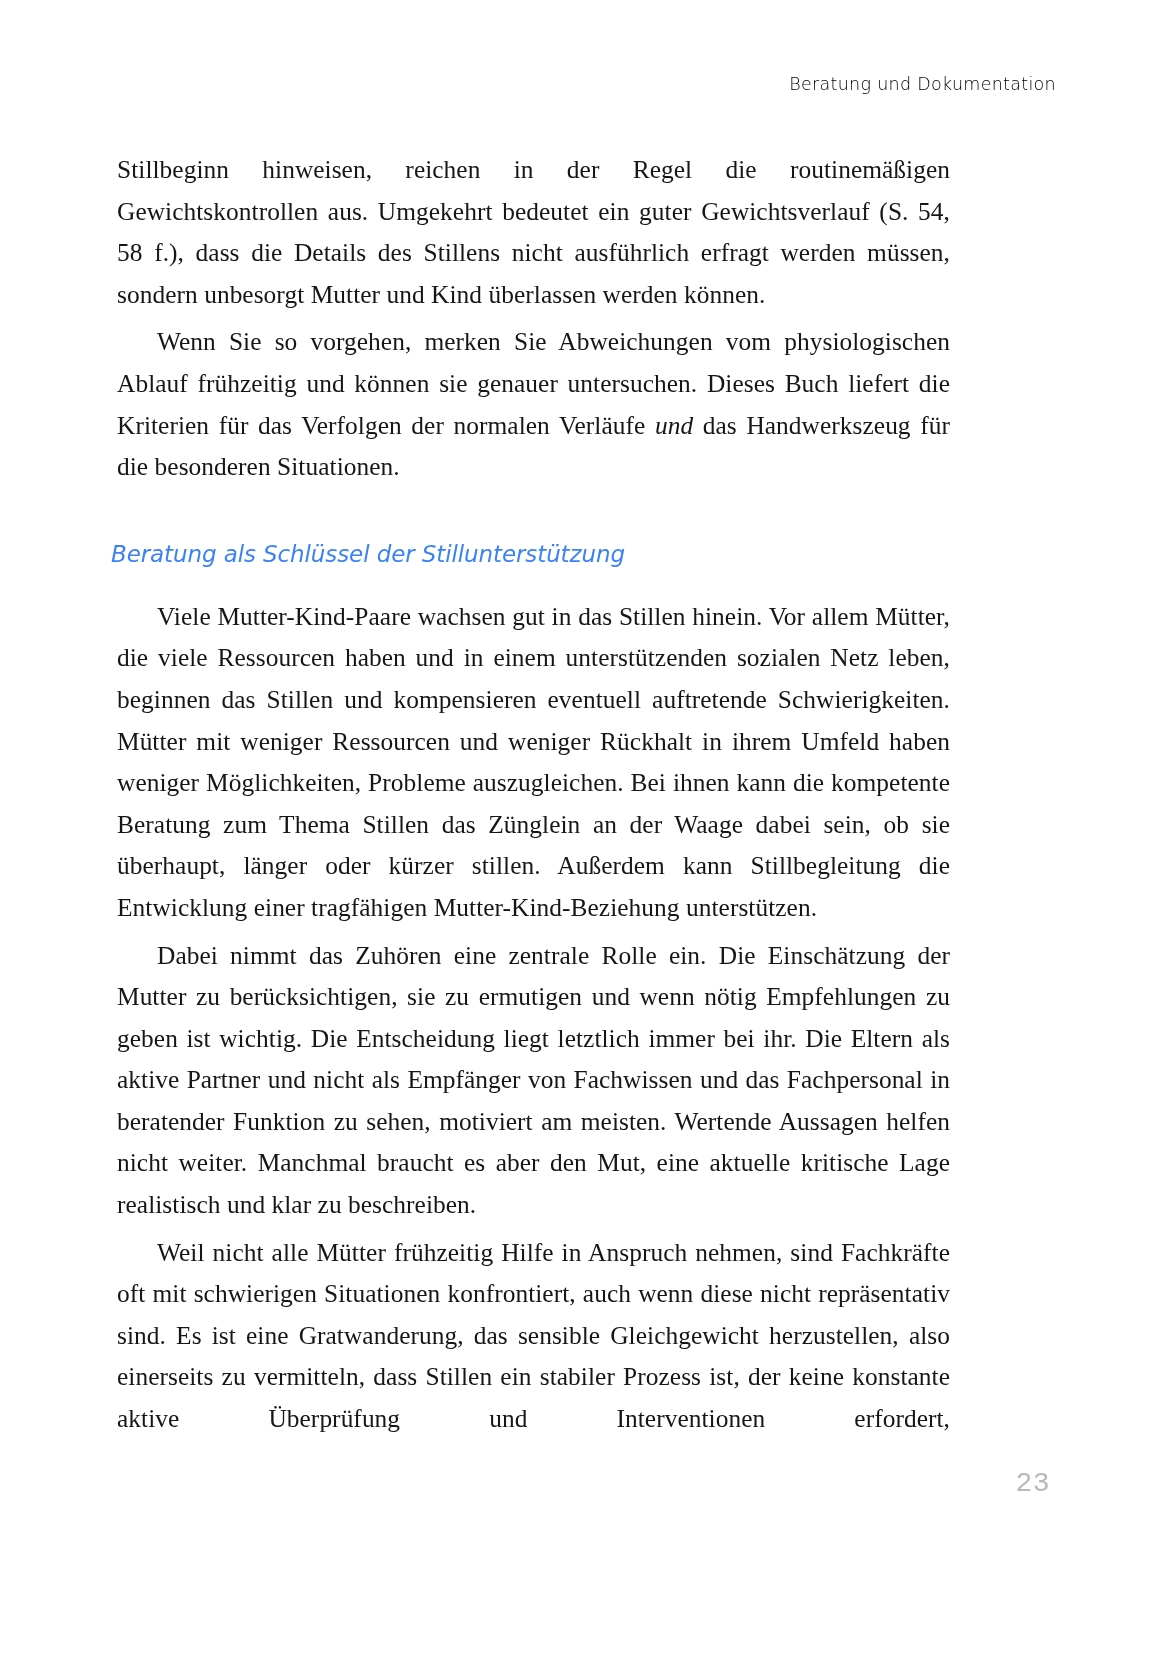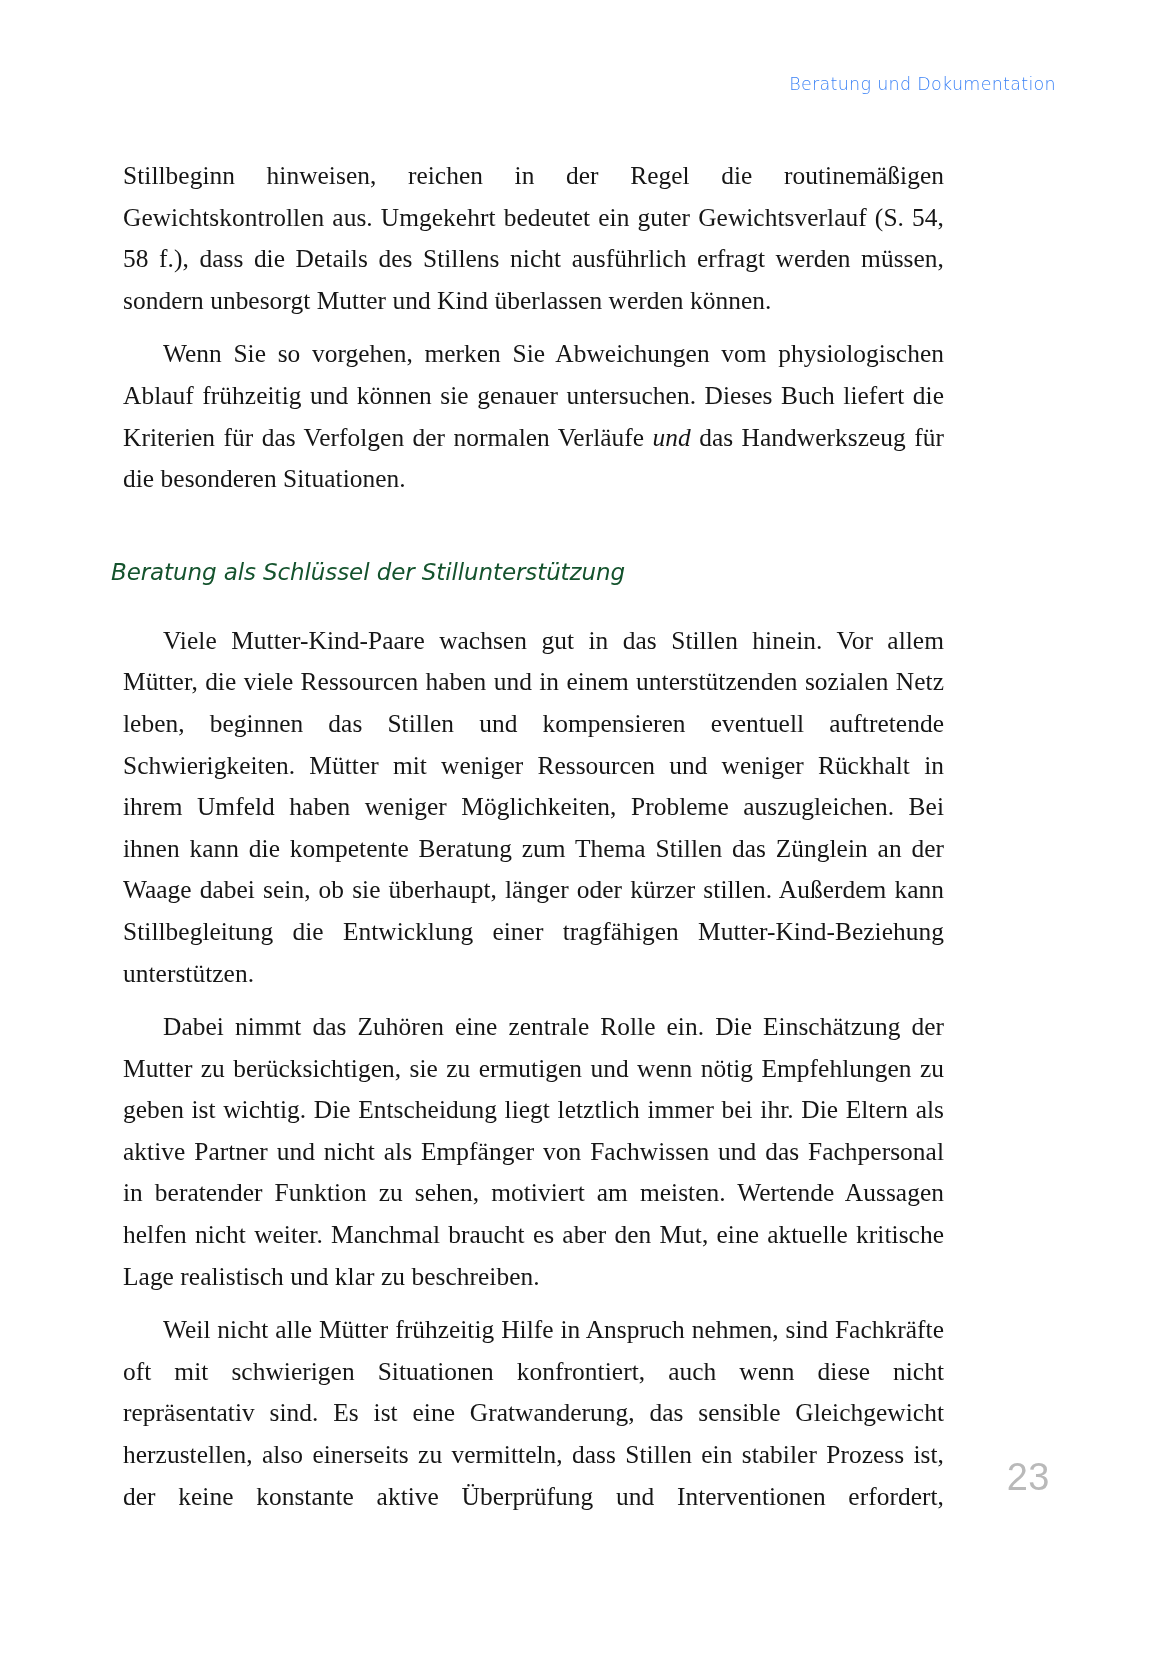--- a/index.html
+++ b/index.html
@@ -25,34 +25,34 @@
   .running-head {
     position: absolute;
     top: 74px;
     left: 110px;
     right: 110px;
     text-align: right;
     font-family: "DejaVu Sans", "Liberation Sans", sans-serif;
     font-size: 17.5px;
     font-weight: 300;
     letter-spacing: 0.3px;
-    color: #3b82f6;
+    color: #000000;
     white-space: nowrap;
   }
 
   
   .text-column {
     position: absolute;
     top: 143px;
     left: 111px;
     width: 845px;
   }
 
   p.body-par {
-    margin: 12px;
+    margin: 6px;
     font-size: 25.4px;
     line-height: 41.6px;
     text-align: justify;
     text-justify: inter-word;
     hyphens: manual;
     -webkit-hyphens: manual;
     color: #161616;
     letter-spacing: 0.05px;
   }
   p.body-par.indent {
@@ -77,34 +77,34 @@
 
   
   h2.subhead {
     margin: 0;
     padding: 0;
     font-family: "DejaVu Sans", "Liberation Sans", sans-serif;
     font-style: italic;
     font-weight: 400;
     font-size: 23px;
     line-height: 32px;
-    color: #14532d;
+    color: #3b82f6;
     letter-spacing: -0.1px;
   }
 
   .gap-before-subhead { height: 44px; }
   .gap-after-subhead  { height: 20px; }
 
   
   .folio {
     position: absolute;
     right: 116px;
     bottom: 155px;
-    font-family: Liberation Sans, sans-serif;
-    font-size: 38px;
+    font-family: Liberation Mono, monospace;
+    font-size: 28px;
     font-weight: 400;
     color: #b9b9b9;
     letter-spacing: 0.5px;
   }
 </style>
 </head>
 <body>
 
 <div class="page">
 

